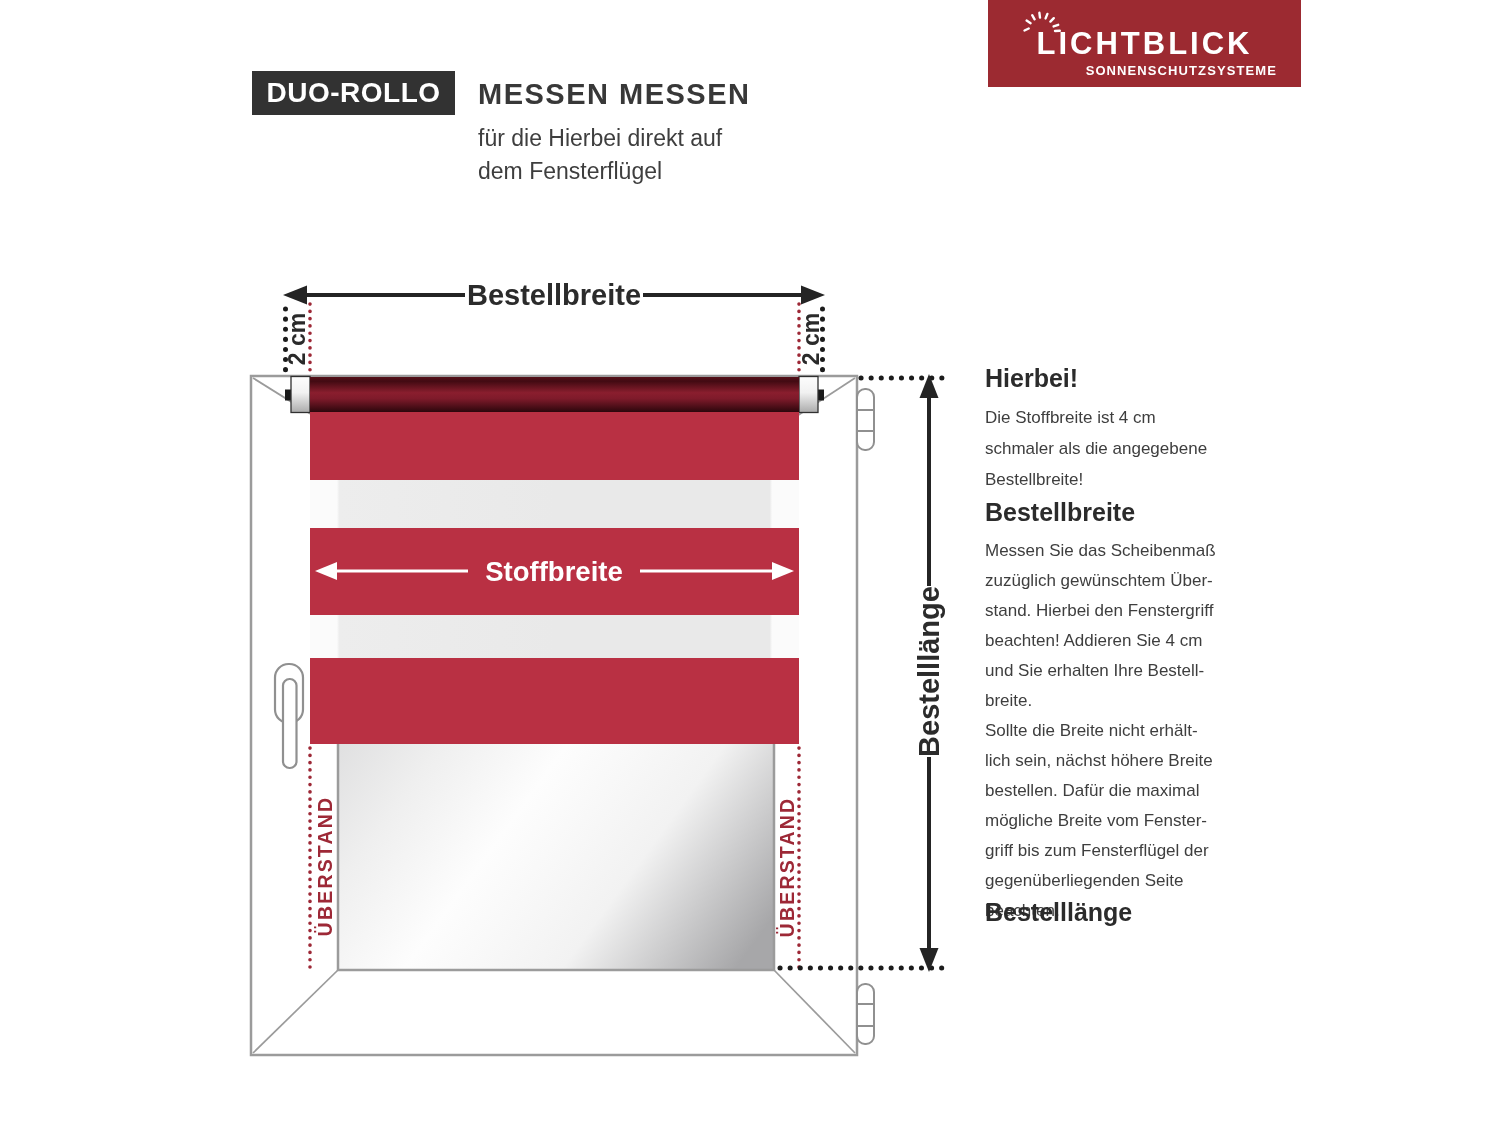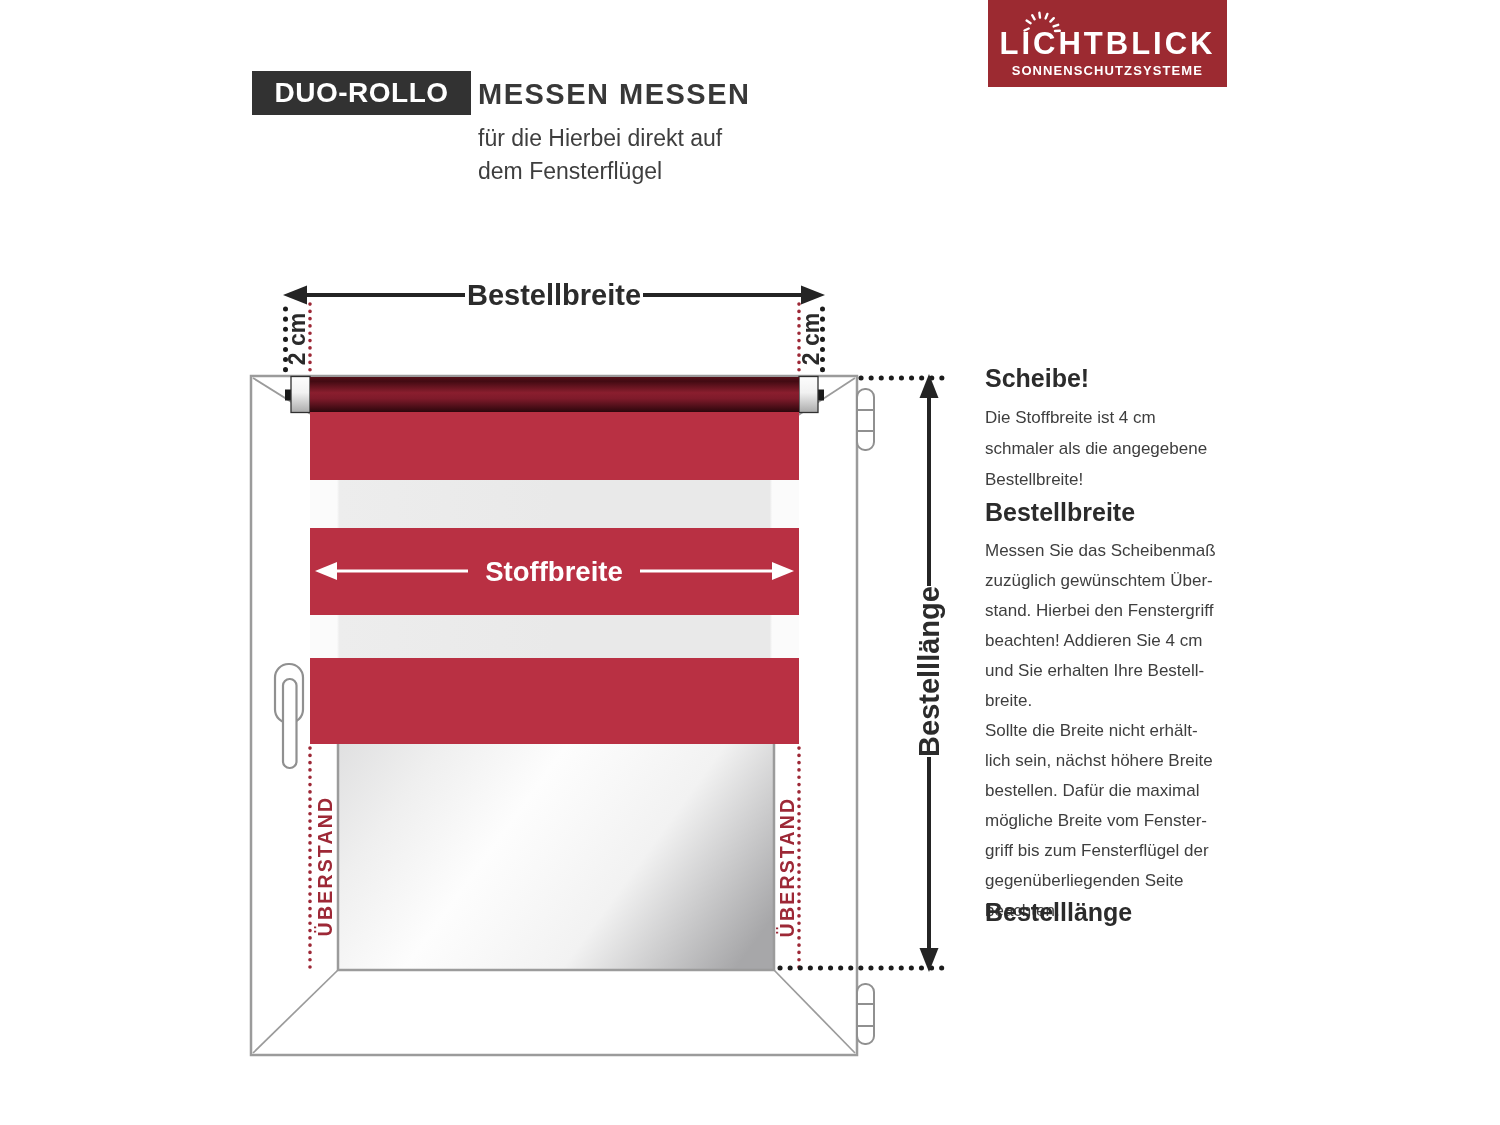--- a/index.html
+++ b/index.html
@@ -10,30 +10,30 @@
     --fabric-red:#b93043;
     --accent-red:#9d2836;
     --logo-bg:#9c2a31;
     --badge-bg:#323232;
     --ink:#2b2b2b;
     --body-ink:#3e3e3e;
     --frame-gray:#9b9b9b;
   }
 
   
-  .badge{position:absolute;left:252px;top:71px;width:219px;height:44px;background:var(--badge-bg);
+  .badge{position:absolute;left:252px;top:71px;width:203px;height:44px;background:var(--badge-bg);
          color:#fff;font-weight:bold;font-size:28px;letter-spacing:.5px;
          display:flex;align-items:center;justify-content:center;}
   .main-title{position:absolute;left:478px;top:78px;font-size:29px;font-weight:bold;
               letter-spacing:1.5px;color:#383838;}
   .subtitle{position:absolute;left:478px;top:122px;font-size:23px;line-height:33px;
             color:var(--body-ink);white-space:pre-line;}
 
   
-  .logo{position:absolute;left:988px;top:0;width:239px;height:87px;background:var(--logo-bg);}
+  .logo{position:absolute;left:988px;top:0;width:265px;height:87px;background:var(--logo-bg);padding-left:48px;}
   .logo-brand{position:absolute;left:0;right:0;top:26px;text-align:center;color:#fff;
               font-weight:bold;font-size:31px;letter-spacing:3px;}
   .logo-tagline{position:absolute;right:24px;top:63px;color:#fff;font-size:13px;
                 letter-spacing:1.1px;font-weight:bold;}
   .logo-sun{position:absolute;left:34px;top:9px;}
 
   
   svg.diagram{position:absolute;left:0;top:0;}
 
   
@@ -183,21 +183,21 @@
       <line x1="780" y1="968" x2="943" y2="968" stroke="#1c1c1c" stroke-width="5" stroke-dasharray="0.1 10" stroke-linecap="round"></line>
       <line x1="929" y1="390" x2="929" y2="586" stroke="#242424" stroke-width="4"></line>
       <line x1="929" y1="757" x2="929" y2="955" stroke="#242424" stroke-width="4"></line>
       <polygon points="929,374 919.5,398 938.5,398" fill="#242424"></polygon>
       <polygon points="929,972 919.5,948 938.5,948" fill="#242424"></polygon>
       <text class="svg-heading" x="929" y="671.5" transform="rotate(-90 929 671.5)" text-anchor="middle" dominant-baseline="central">Bestelllänge</text>
     </g>
   </svg>
 
   <div class="section lh-wide" id="sec-achtung">
-    <h3>Scheibe!</h3>
+    <h3>Hierbei!</h3>
     <p>Die Stoffbreite ist 4 cm
 schmaler als die angegebene
 Bestellbreite!</p>
   </div>
   <div class="section lh-tight" id="sec-bestellbreite">
     <h3>Bestellbreite</h3>
     <p>Messen Sie das Scheibenmaß
 zuzüglich gewünschtem Über-
 stand. Hierbei den Fenstergriff
 beachten! Addieren Sie 4 cm

